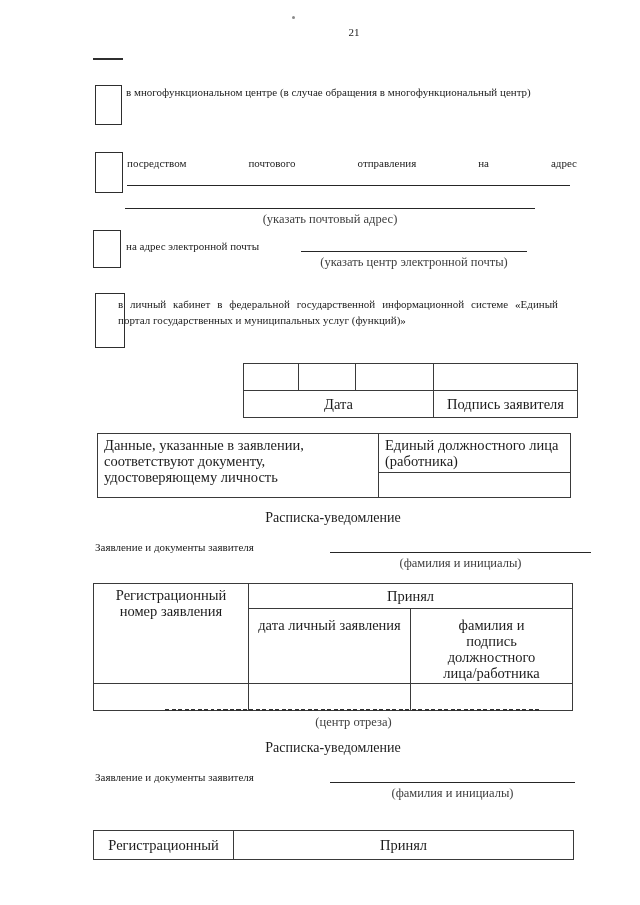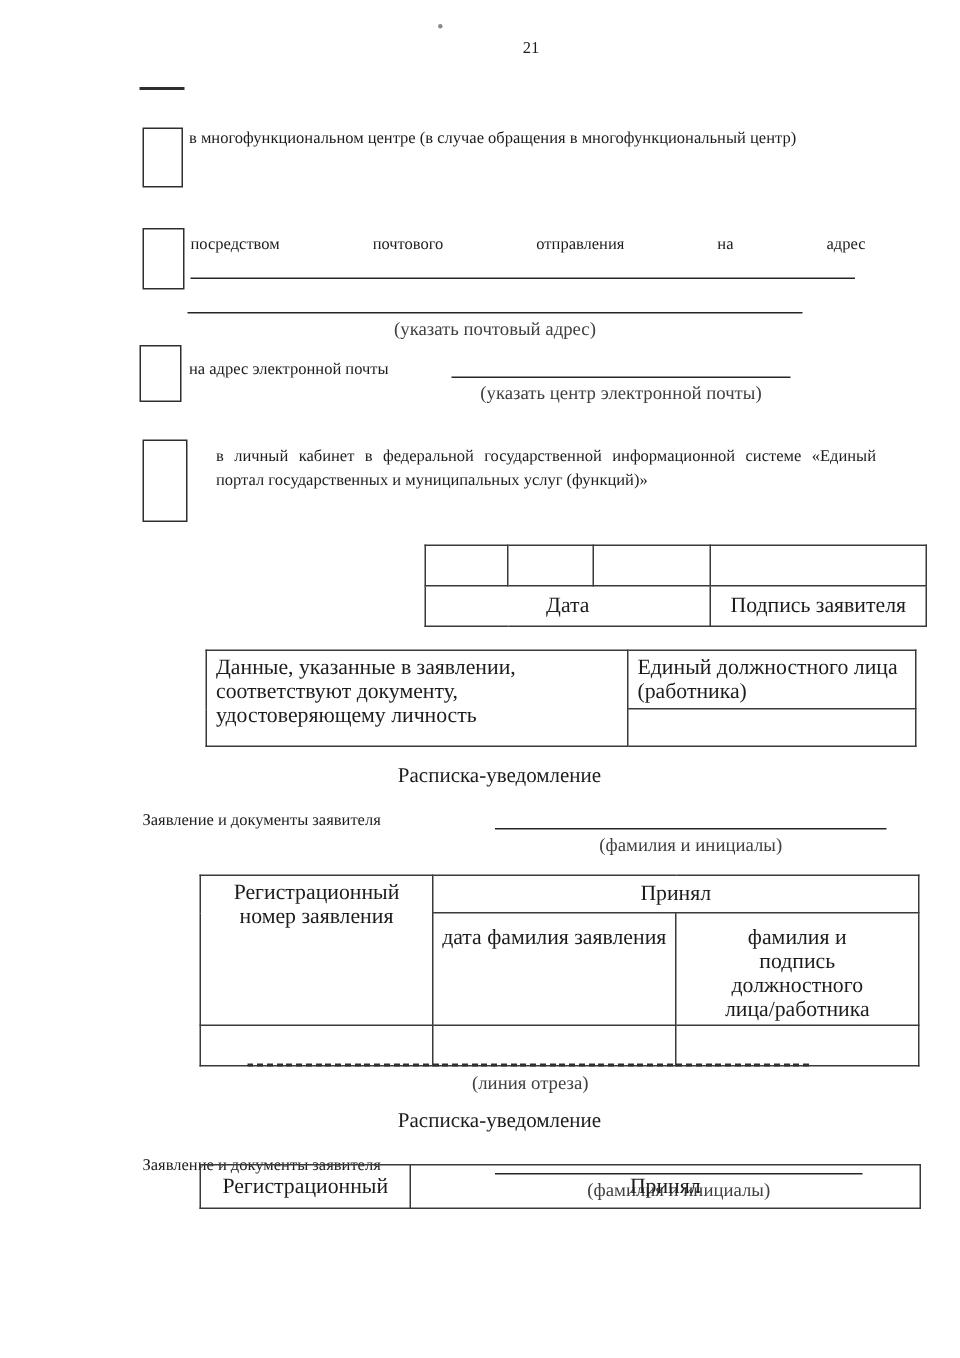--- a/index.html
+++ b/index.html
@@ -9,21 +9,21 @@
     overflow:hidden;
   }
   .abs{position:absolute;}
   .txt{font-size:11px;line-height:16px;}
   .just{text-align:justify;}
   .just-all{text-align:justify;text-align-last:justify;}
   .cap{font-size:12.5px;text-align:center;line-height:14px;color:#404040;}
   .cb{border:1.5px solid #2e2e2e;background:#fff;box-sizing:border-box;}
   .uline{border-bottom:1.5px solid #262626;box-sizing:border-box;}
   .heading{font-size:14px;text-align:center;}
-  table{border-collapse:collapse;table-layout:fixed;margin-left:40px;}
+  table{border-collapse:collapse;table-layout:fixed;}
   td{
     border:1.2px solid #3a3a3a;font-size:14.5px;line-height:16px;
     padding:2px 4px;vertical-align:top;box-sizing:border-box;
     font-family:"Liberation Serif","DejaVu Serif",serif;color:#1c1c1c;
   }
   .ctr{text-align:center;}
   .cutline{
     height:2px;
     background:repeating-linear-gradient(90deg,#2f2f2f 0 4px,transparent 4px 6.5px);
   }
@@ -47,21 +47,21 @@
   <div class="abs uline" style="left:127px;top:171px;width:443px;height:15px;"></div>
   <div class="abs uline" style="left:125px;top:194px;width:410px;height:15px;"></div>
   <div class="abs cap" style="left:125px;top:212px;width:410px;">(указать почтовый адрес)</div>
 
   <div class="abs cb" style="left:93px;top:230px;width:28px;height:38px;"></div>
   <div class="abs txt" style="left:126px;top:238px;">на адрес электронной почты</div>
   <div class="abs uline" style="left:301px;top:237px;width:226px;height:15px;"></div>
   <div class="abs cap" style="left:301px;top:255px;width:226px;">(указать центр электронной почты)</div>
 
   <div class="abs cb" style="left:95px;top:293px;width:30px;height:55px;"></div>
-  <div class="abs txt just" style="left:144px;top:296px;width:440px;">в личный кабинет в федеральной государственной информационной системе «Единый портал государственных и муниципальных услуг (функций)»</div>
+  <div class="abs txt just" style="left:118px;top:296px;width:440px;">в личный кабинет в федеральной государственной информационной системе «Единый портал государственных и муниципальных услуг (функций)»</div>
 
   <table class="abs" style="left:243px;top:363px;width:334px;">
     <tbody>
         <tr style="height:27px;">
       <td style="width:55px;"></td>
       <td style="width:57px;"></td>
       <td style="width:78px;"></td>
       <td style="width:144px;"></td>
     </tr>
     <tr style="height:27px;">
@@ -89,41 +89,41 @@
   <div class="abs uline" style="left:330px;top:538px;width:261px;height:15px;"></div>
   <div class="abs cap" style="left:330px;top:556px;width:261px;">(фамилия и инициалы)</div>
 
   <table class="abs" style="left:93px;top:583px;width:480px;">
     <tbody>
         <tr style="height:25px;">
       <td rowspan="2" class="ctr" style="width:155px;padding:3px 12px;text-align:center;">Регистрационный номер заявления</td>
       <td colspan="2" class="ctr" style="vertical-align:middle;">Принял</td>
     </tr>
     <tr style="height:55px;">
-      <td class="ctr" style="width:134px;padding-top:8px;">дата фамилия заявления</td>
+      <td class="ctr" style="width:134px;padding-top:8px;">дата личный заявления</td>
       <td class="ctr" style="width:191px;padding:8px 25px 2px;">фамилия и подпись должностного лица/работника</td>
     </tr>
     <tr style="height:27px;">
       <td></td>
       <td></td>
       <td></td>
     </tr>
   </tbody>
     </table>
 
   <div class="abs cutline" style="left:165px;top:709px;width:377px;"></div>
-  <div class="abs cap" style="left:165px;top:715px;width:377px;">(линия отреза)</div>
+  <div class="abs cap" style="left:165px;top:715px;width:377px;">(центр отреза)</div>
 
   <div class="abs heading" style="left:33px;top:740px;width:600px;">Расписка-уведомление</div>
 
   <div class="abs txt" style="left:95px;top:769px;">Заявление и документы заявителя</div>
   <div class="abs uline" style="left:330px;top:768px;width:245px;height:15px;"></div>
   <div class="abs cap" style="left:330px;top:786px;width:245px;">(фамилия и инициалы)</div>
 
-  <table class="abs" style="left:93px;top:776px;width:480px;border-radius:14px;">
+  <table class="abs" style="left:93px;top:830px;width:480px;border-radius:14px;">
     <tbody>
         <tr style="height:29px;">
       <td class="ctr" style="width:140px;vertical-align:middle;">Регистрационный</td>
       <td class="ctr" style="width:340px;vertical-align:middle;">Принял</td>
     </tr>
   </tbody>
     </table>
 
 </div>
 

